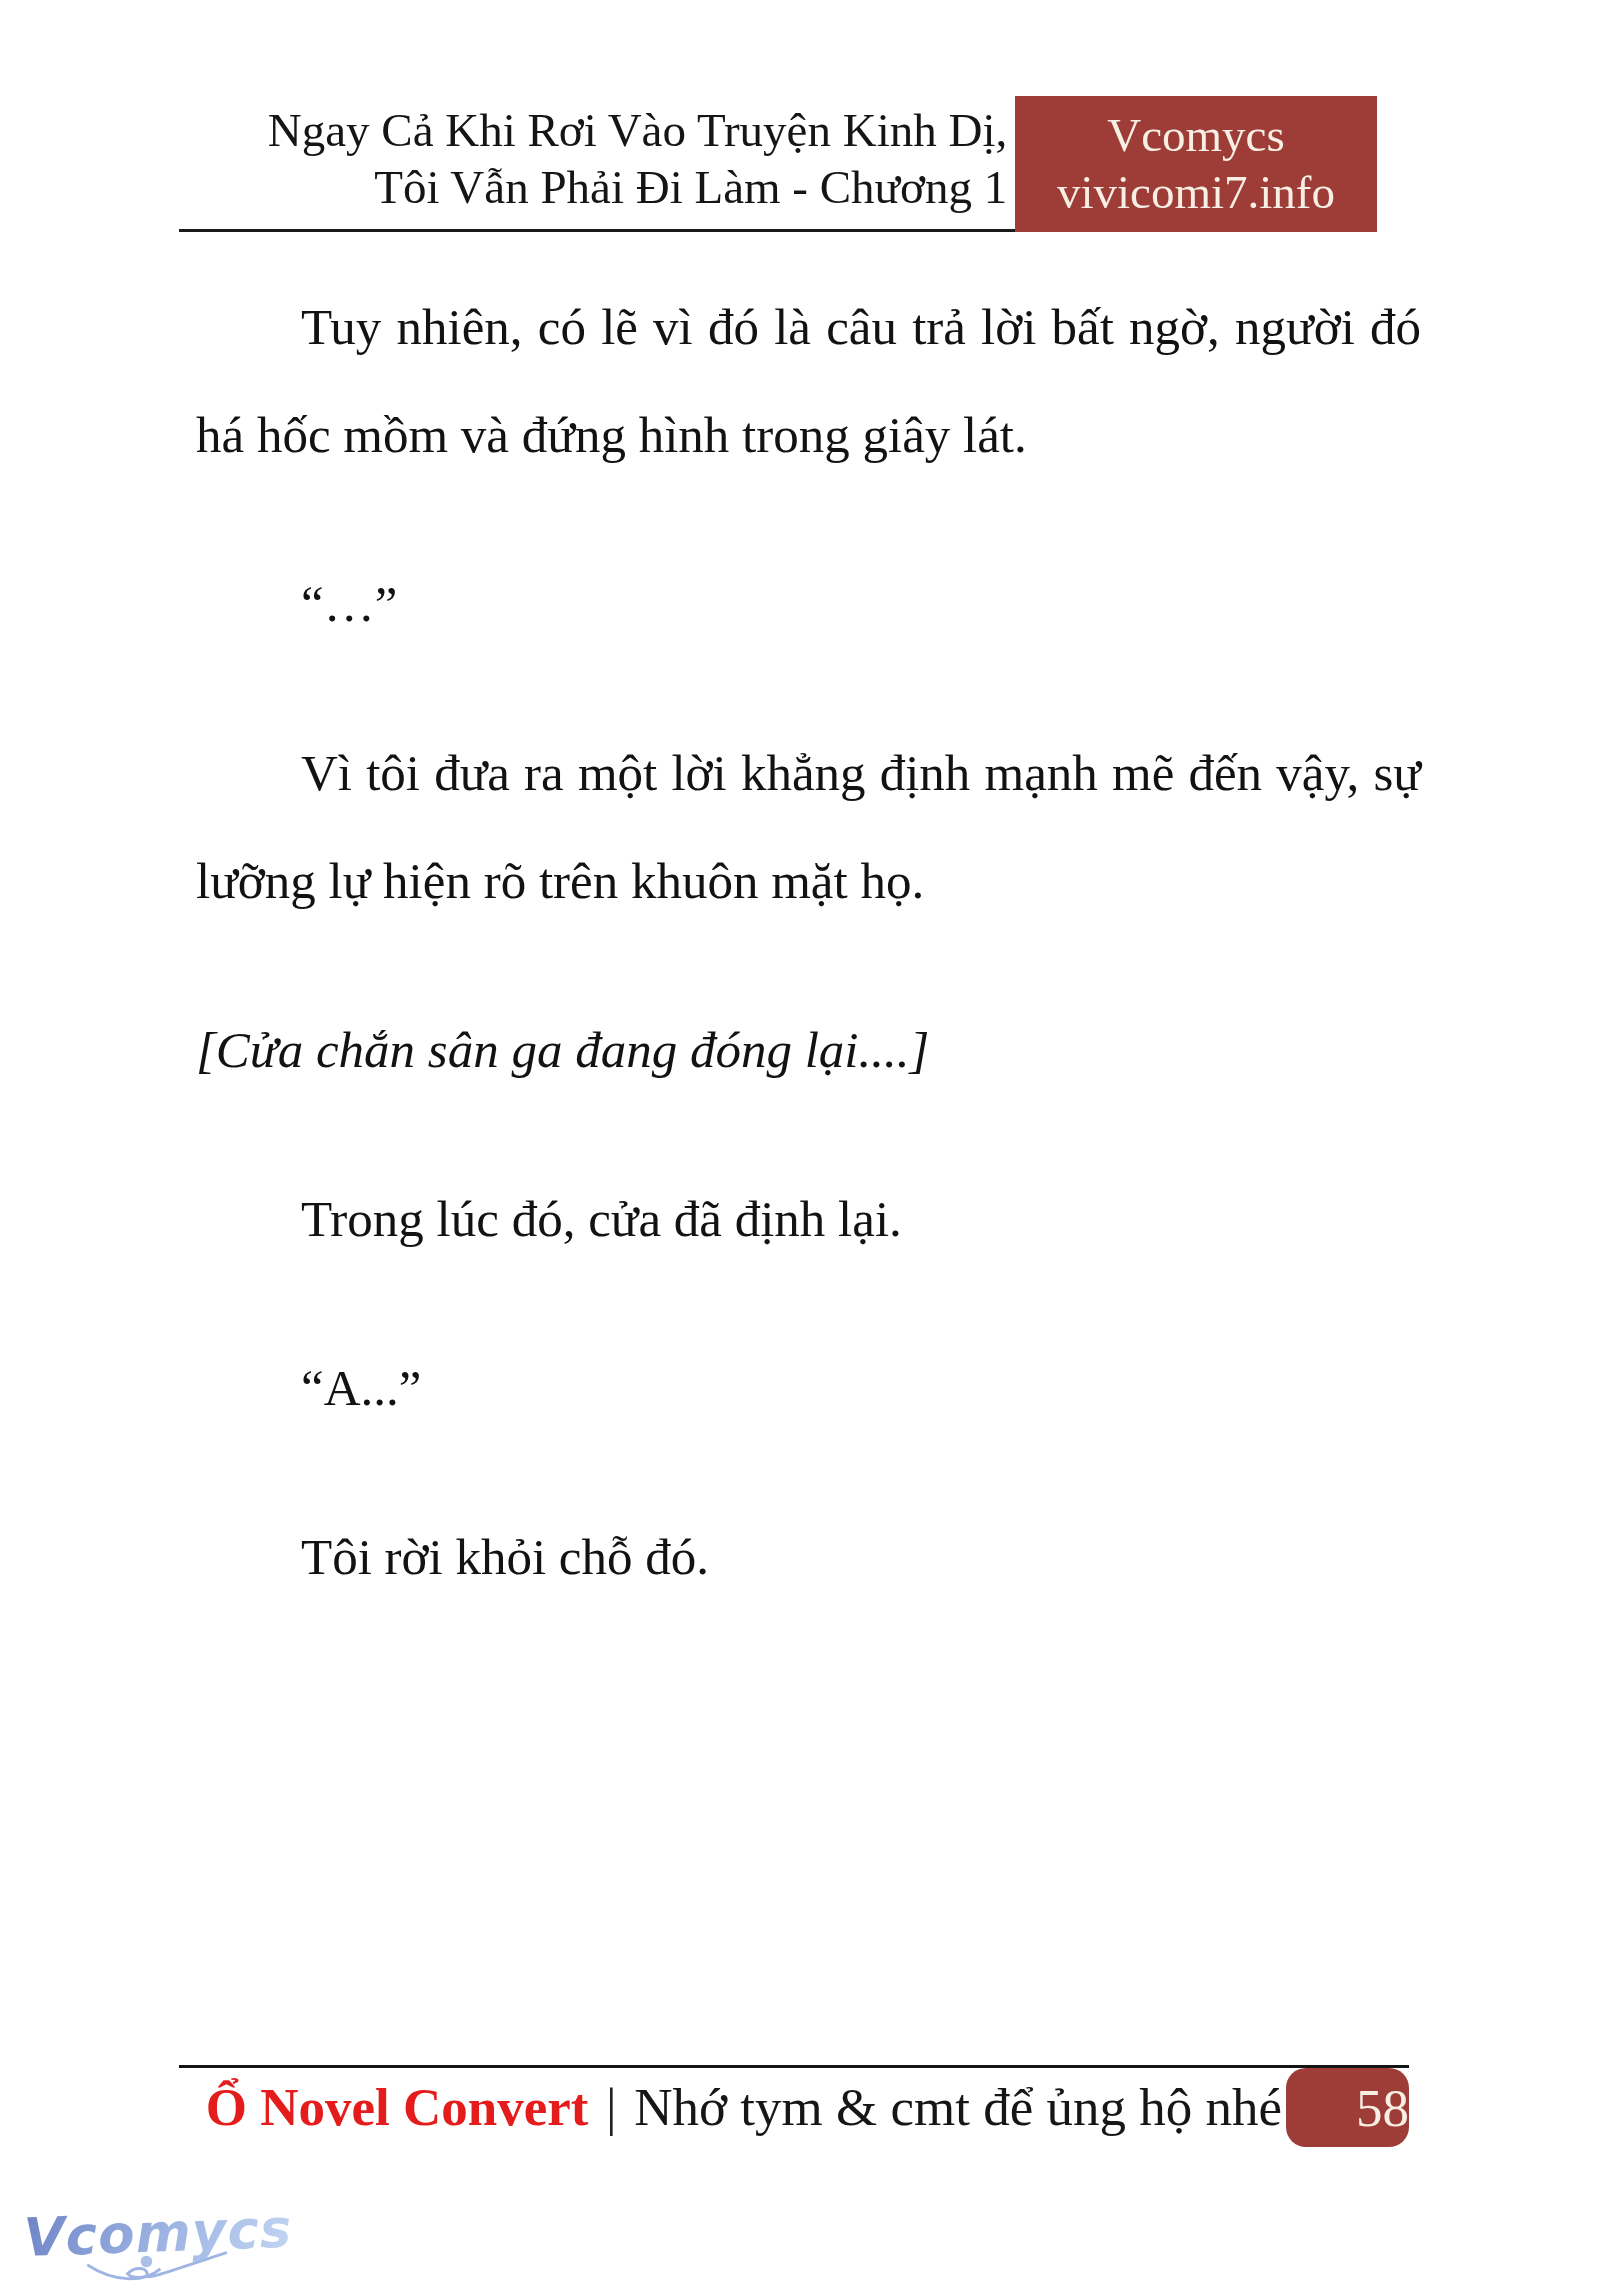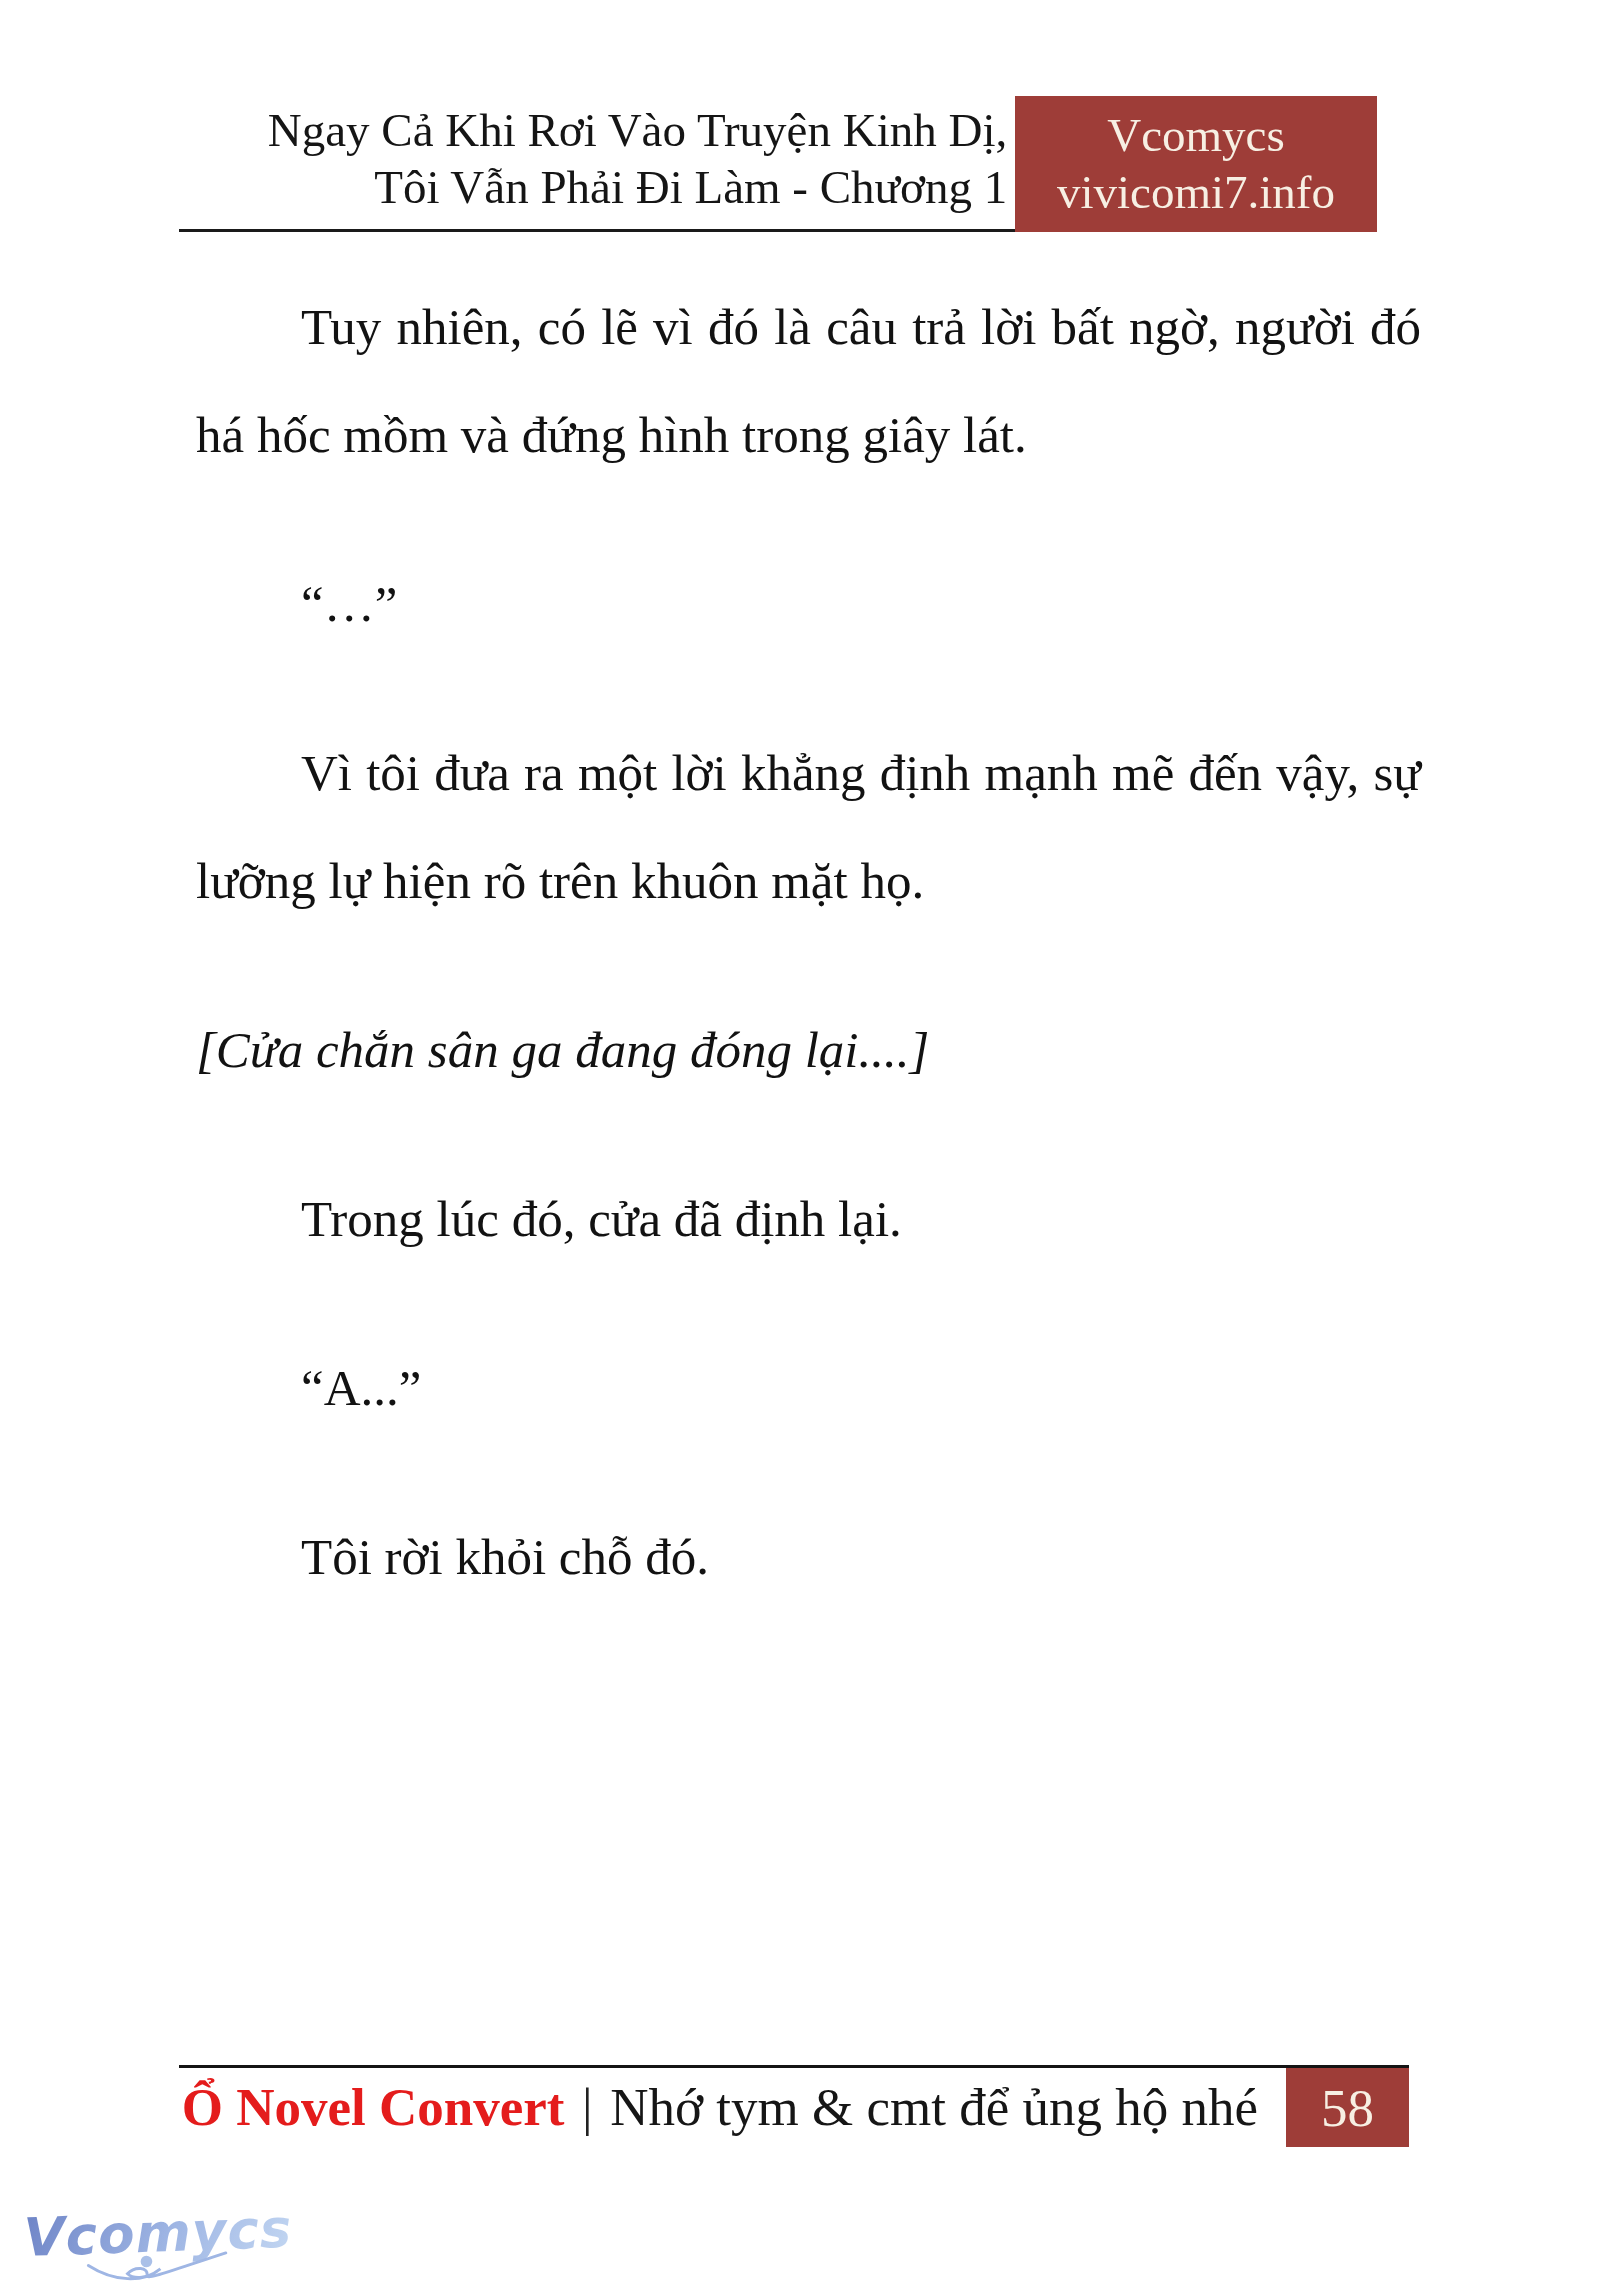--- a/index.html
+++ b/index.html
@@ -71,35 +71,36 @@
     border-top: 3.9px solid #141414;
     display: flex;
     justify-content: flex-end;
     align-items: center;
   }
   .footer-text {
     display: flex;
     align-items: baseline;
     font-size: 53px;
     line-height: 79px;
-    padding-right: 28px;
+    padding-right: 4px;
     white-space: nowrap;
   }
   .footer-brand { color: #e41c1c; font-weight: bold; }
   .footer-sep { color: #222; margin: 0 17.6px; font-weight: normal; }
   .footer-msg { color: #161616; }
   .page-badge {
     width: 123px;
     height: 79px;
     background: #9e3d38;
     color: #f7efe3;
     display: flex;
     align-items: center;
-    justify-content: center;
+    justify-content: flex-end;
     font-size: 53px;
+    border-radius: 20px;
   }
 
   
   .watermark {
     position: absolute;
     left: 23.5px;
     top: 2203px;
     width: 235px;
     text-align: left;
     transform: rotate(-2deg);

